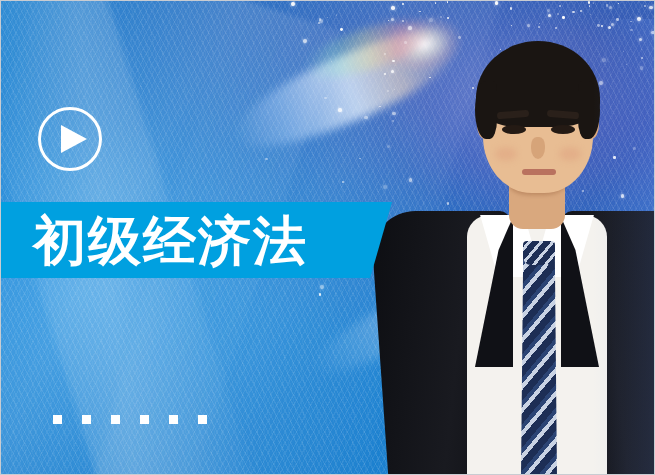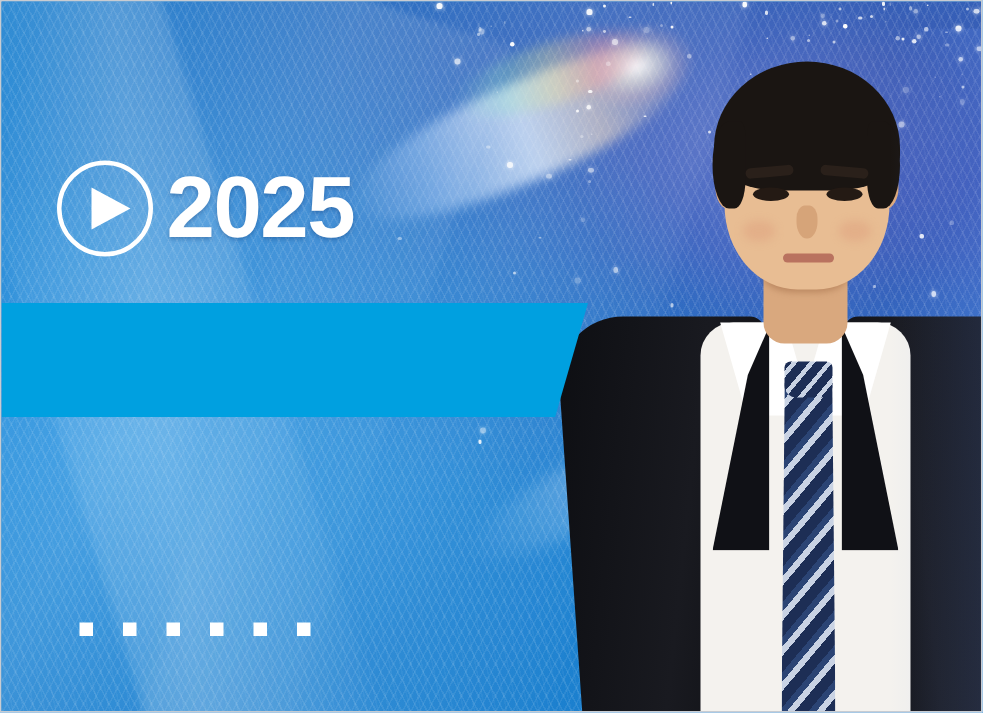--- a/index.html
+++ b/index.html
@@ -439,23 +439,23 @@
     <div class="p-eye-r"></div>
     <div class="p-nose"></div>
     <div class="p-mouth"></div>
     <div class="p-rim"></div>
   </div>
 
   <div class="play-badge">
     <div class="tri"></div>
   </div>
 
-  <div class="year">2025</div>
 
   <div class="title-banner"></div>
+  <div class="title-text">初级经济法</div>
 
   <div class="dots" id="dots-row">
       <span></span>
       <span></span>
       <span></span>
       <span></span>
       <span></span>
       <span></span>
     </div>
 

